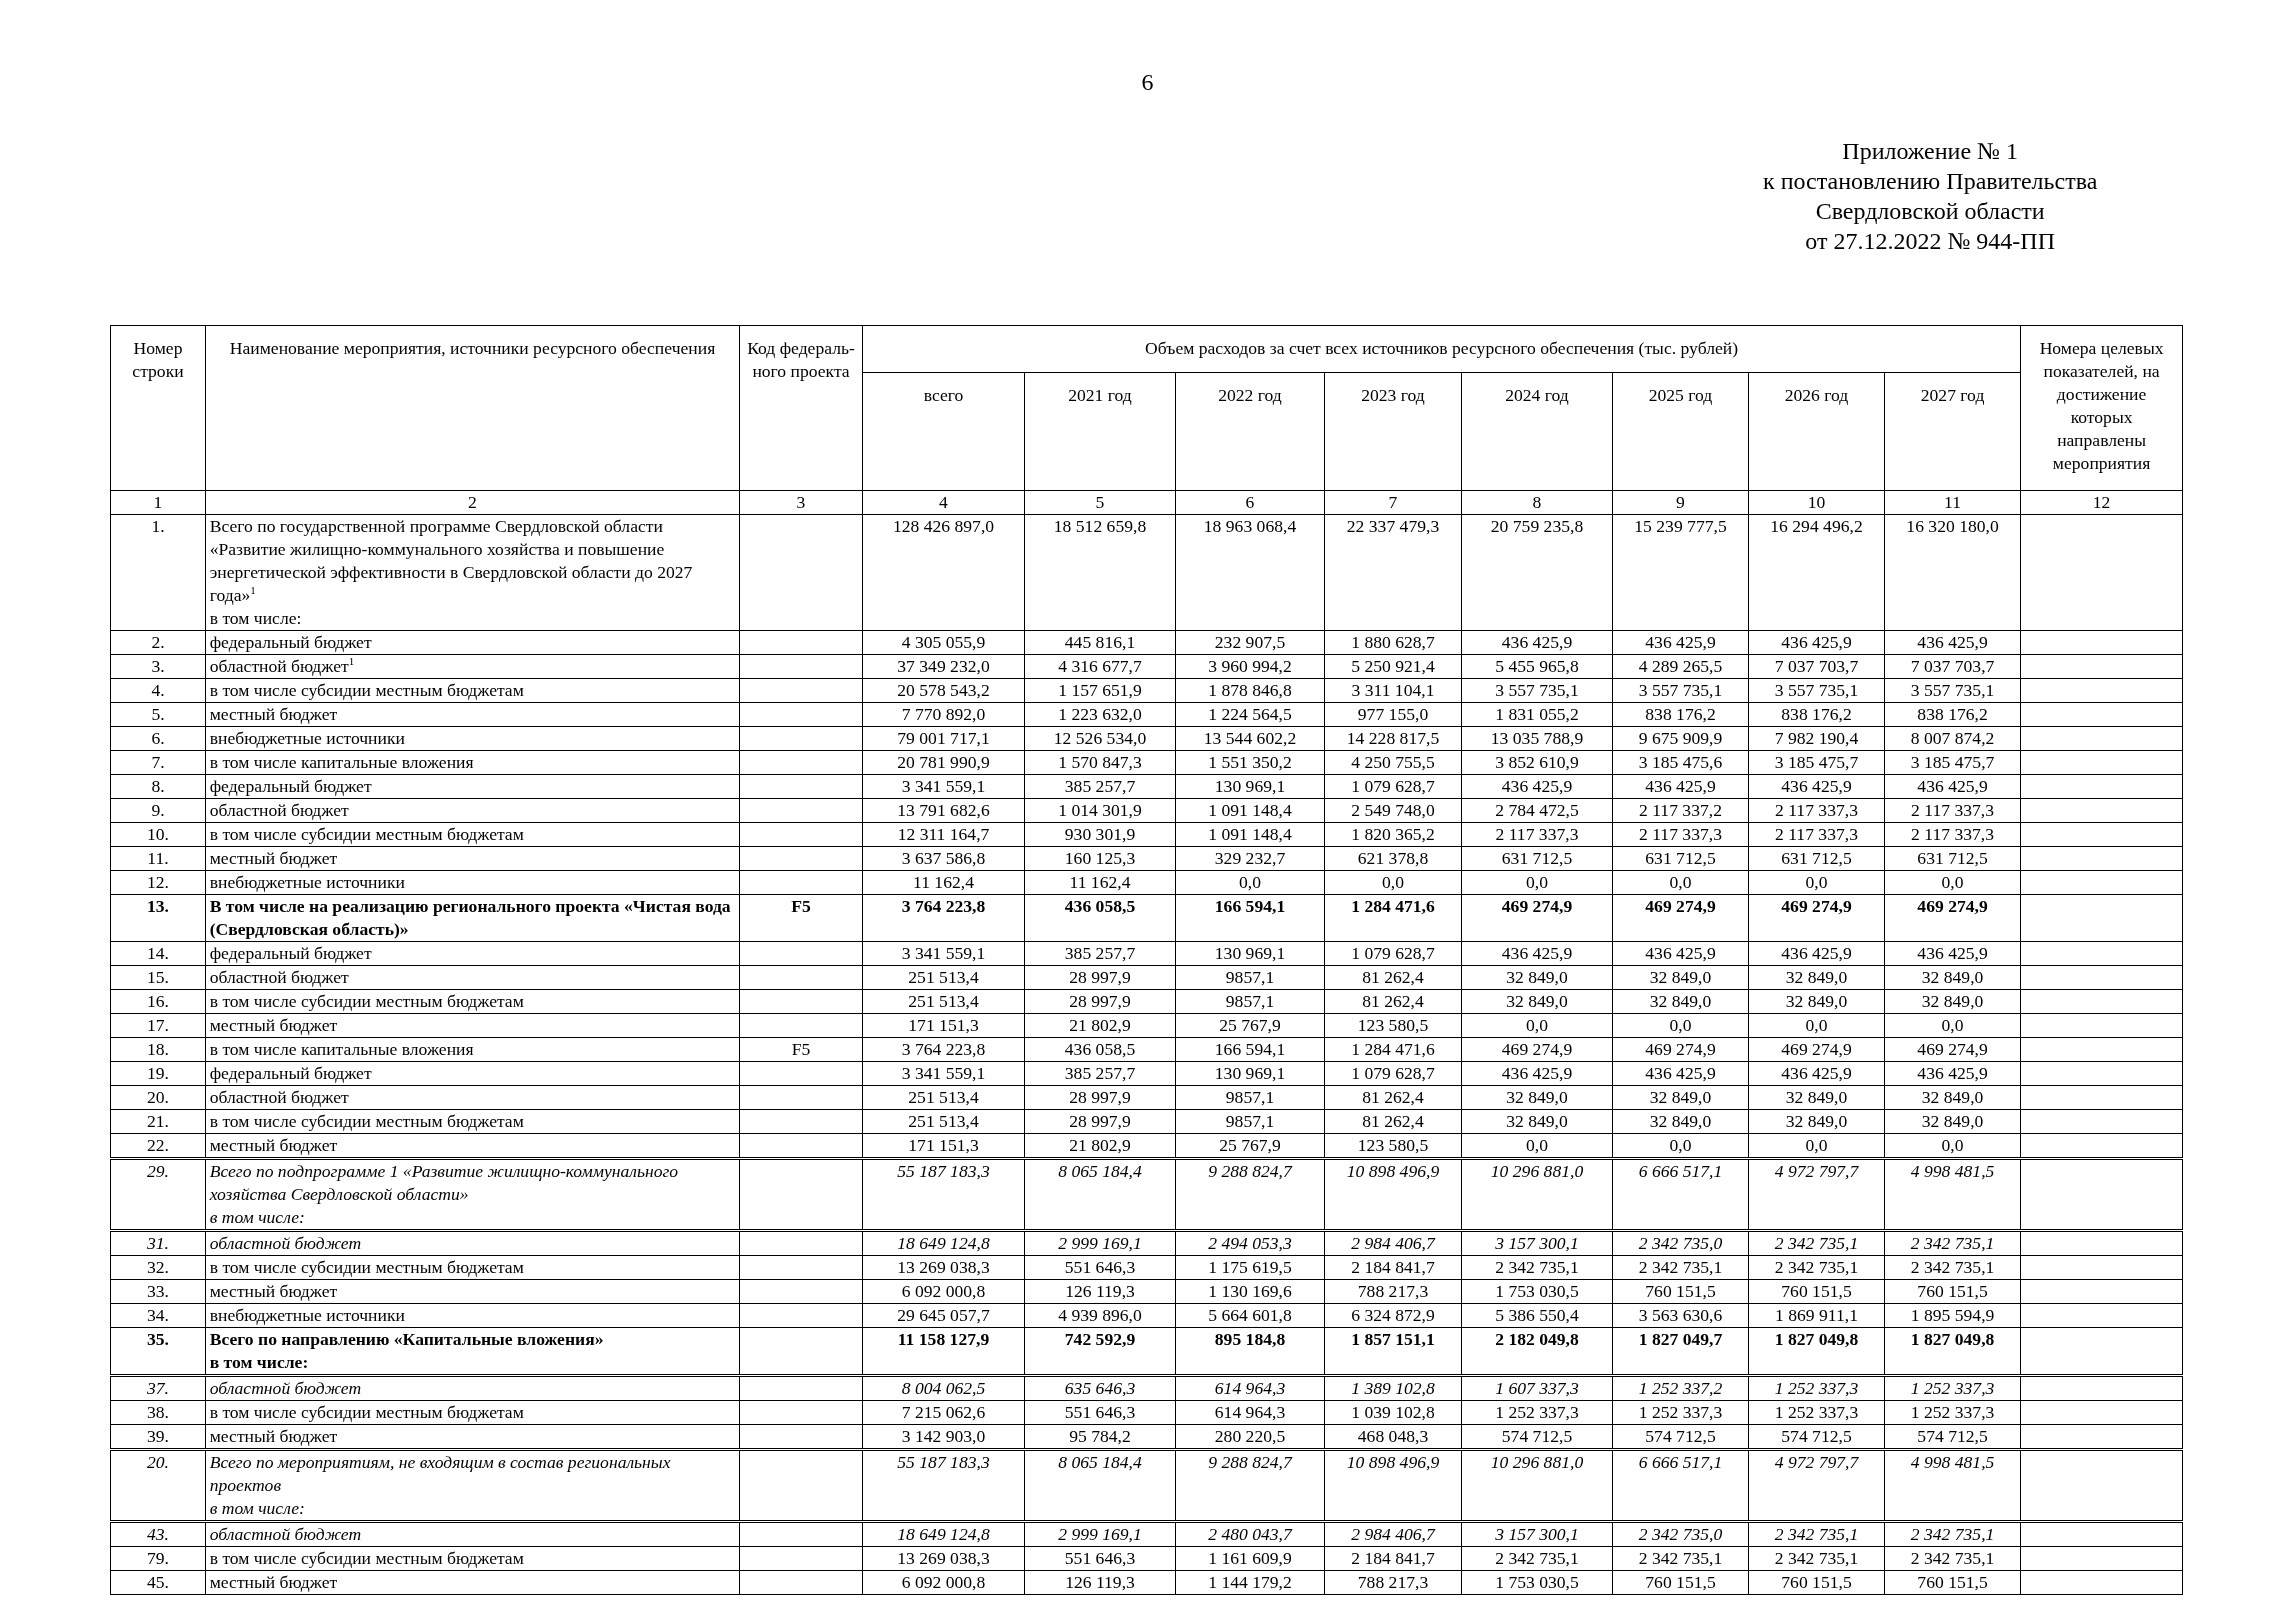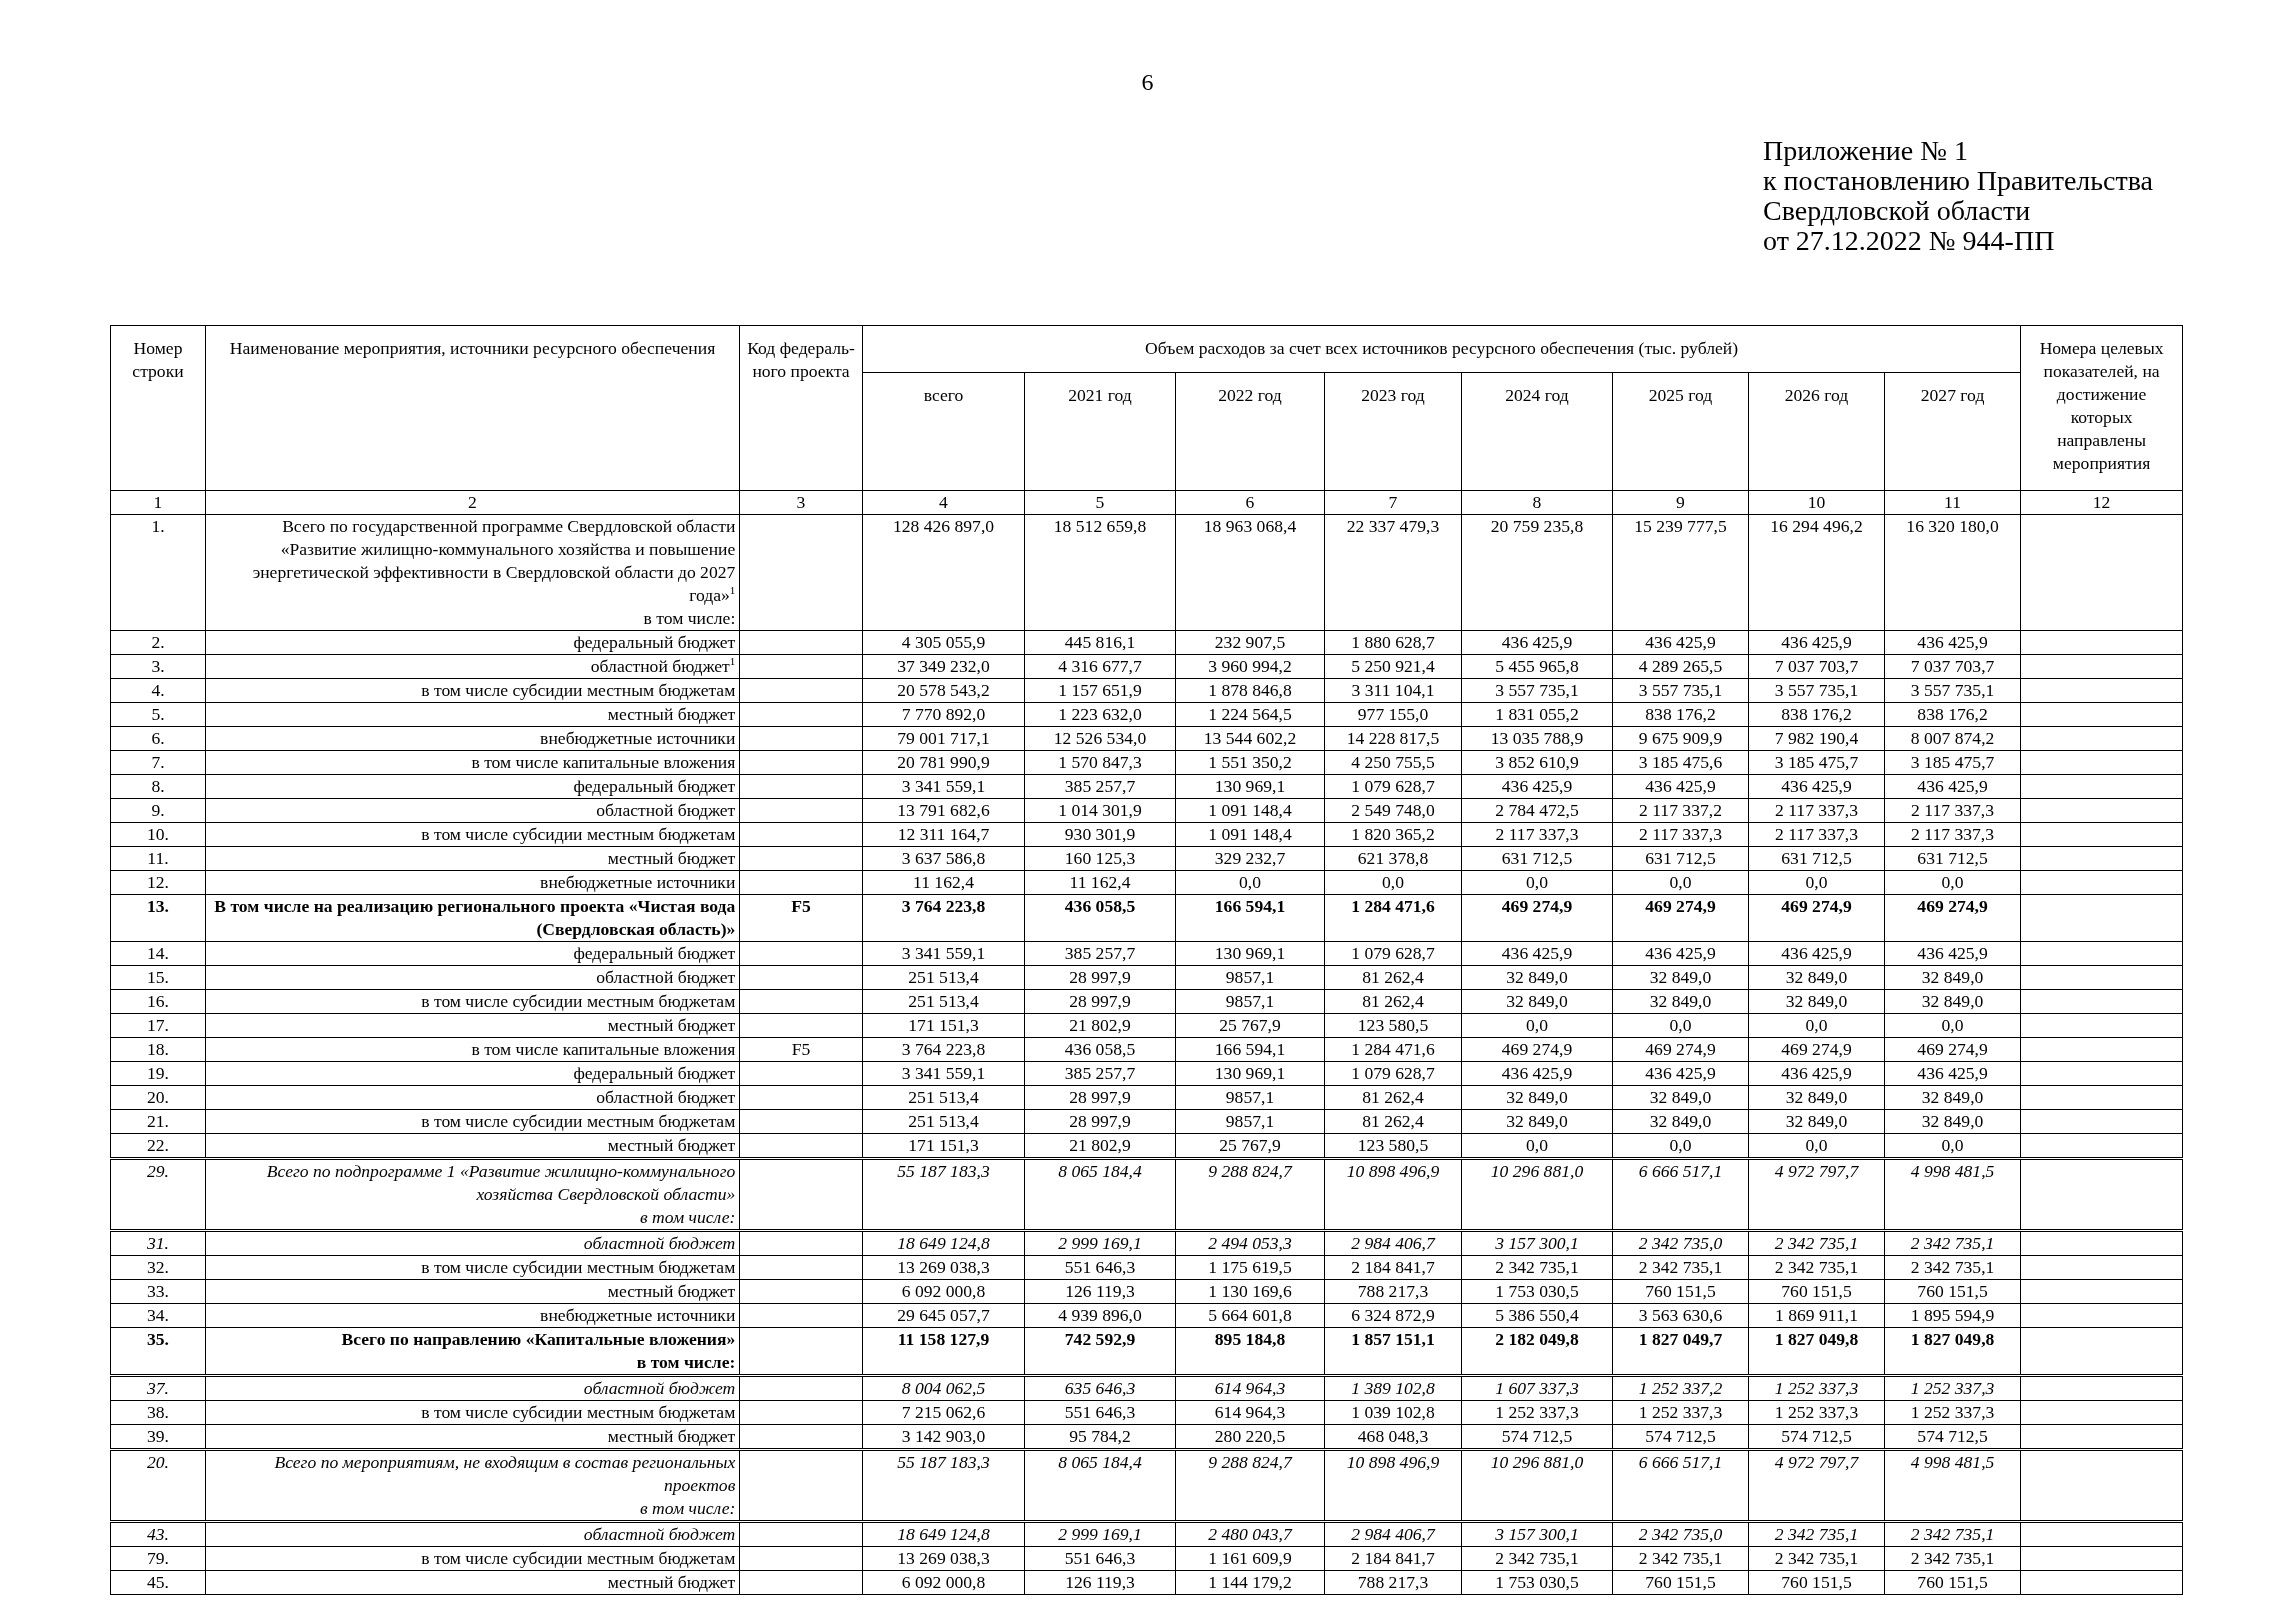--- a/index.html
+++ b/index.html
@@ -1,31 +1,31 @@
 <!DOCTYPE html>
 <html style="font-size:7.4px"><head>
 <meta charset="utf-8">
 <style>
   html, body { margin:0; padding:0; background:#ffffff; }
   body { width:2295px; height:1623px; position:relative; overflow:hidden;
          font-family:"Liberation Serif","DejaVu Serif",serif; color:#000; }
   .page-num { position:absolute; left:0; width:2295px; top:69px; text-align:center; font-size:24px; }
-  .appendix { position:absolute; left:1763px; top:136px; font-size:28px; line-height:30px; }
+  .appendix { position:absolute; left:1763px; top:136px; font-size:24px; line-height:30px;text-align:center; }
   .appendix div { white-space:nowrap; }
   table.budget { position:absolute; left:110px; top:325px; width:1773px;
          border-collapse:collapse; table-layout:fixed; font-size:17.6px; line-height:23px; }
   table.budget td, table.budget th { border:0.9px solid #000; padding:0 3.7px; vertical-align:top; font-weight:normal; }
   table.budget th { text-align:center; padding-top:11px; }
   th.group { padding-top:11px; height:35px; }
   th.year { height:106px; border-bottom:3.7px double #000; }
   th.tall { border-bottom:3.7px double #000; }
   tr.colnums td { text-align:center; height:20.4px; border-bottom:1.9px solid #000; }
   td.num { text-align:center; }
   td.rn { text-align:center; }
-  td.name { text-align:right; }
+  td.name { text-align:left; }
   td.code { text-align:center; }
   tr.sep td { border-top:3.7px double #000;font-style:italic; }
   sup { font-size:11px; line-height:0; }
   tr.r1 td { height:113px; }
   tr.r2 td { height:21px; }
   tr.r3 td { height:44px;font-weight:bold; }
   tr.r4 td { height:68px; }
 </style>
 </head>
 <body>

